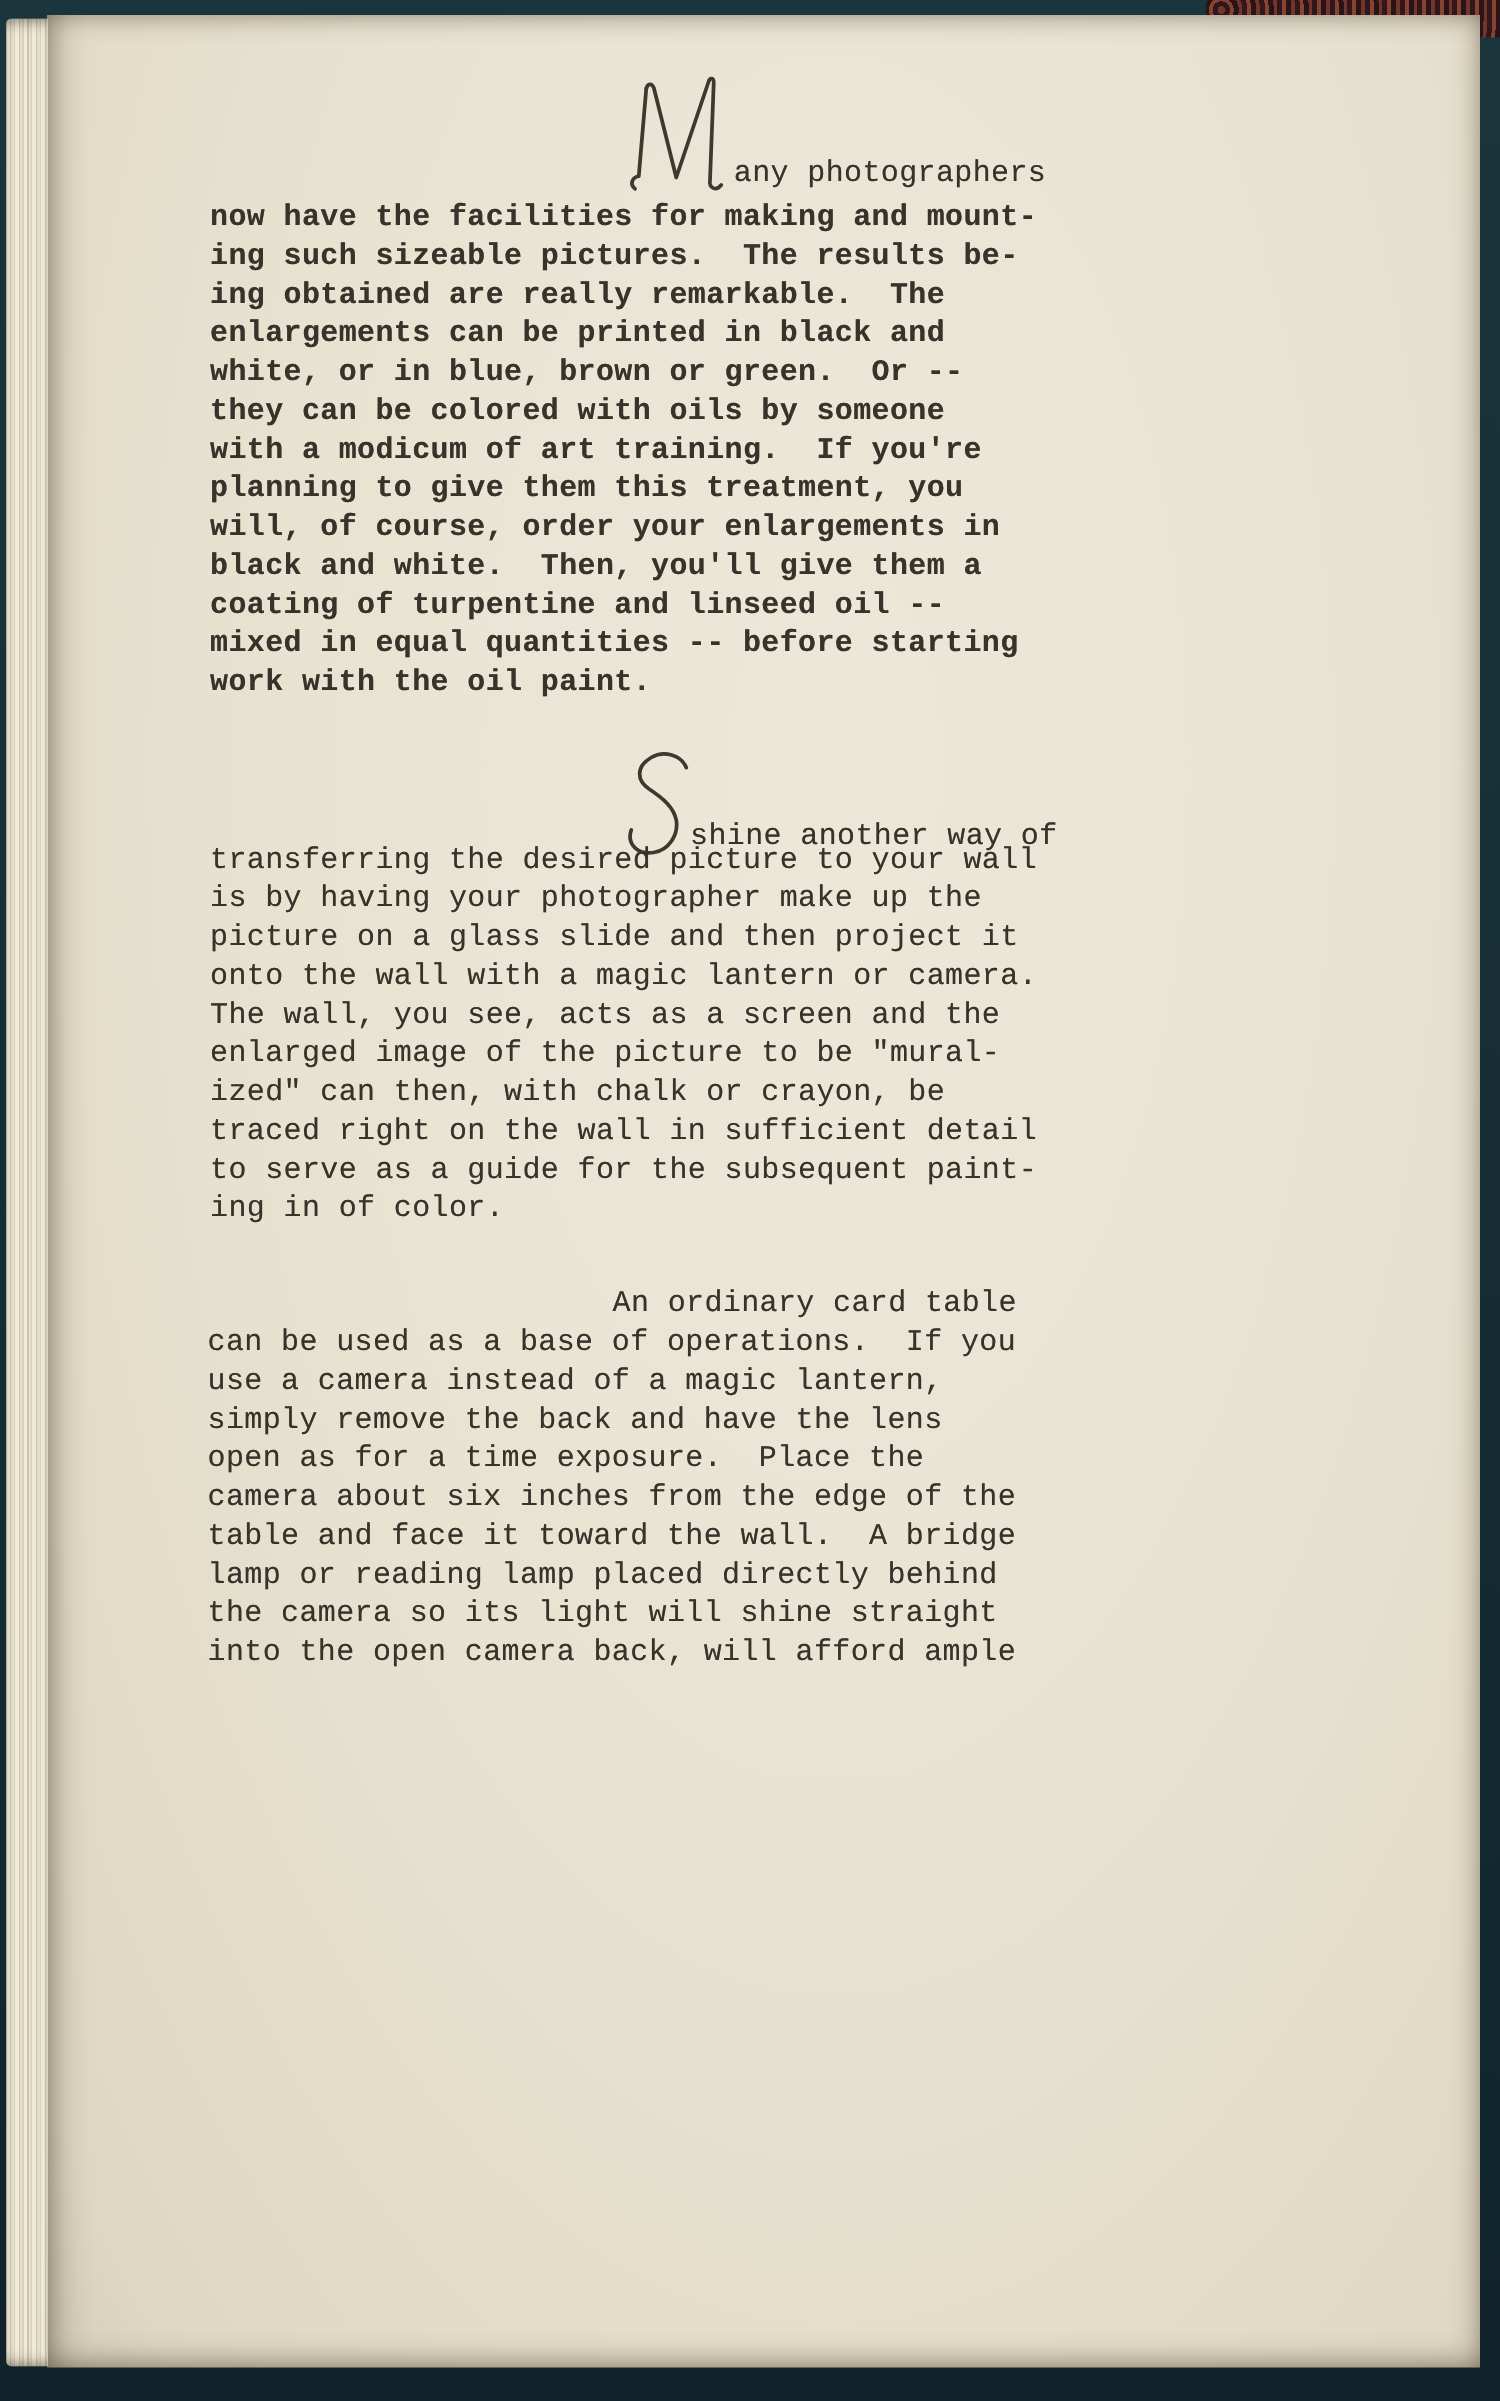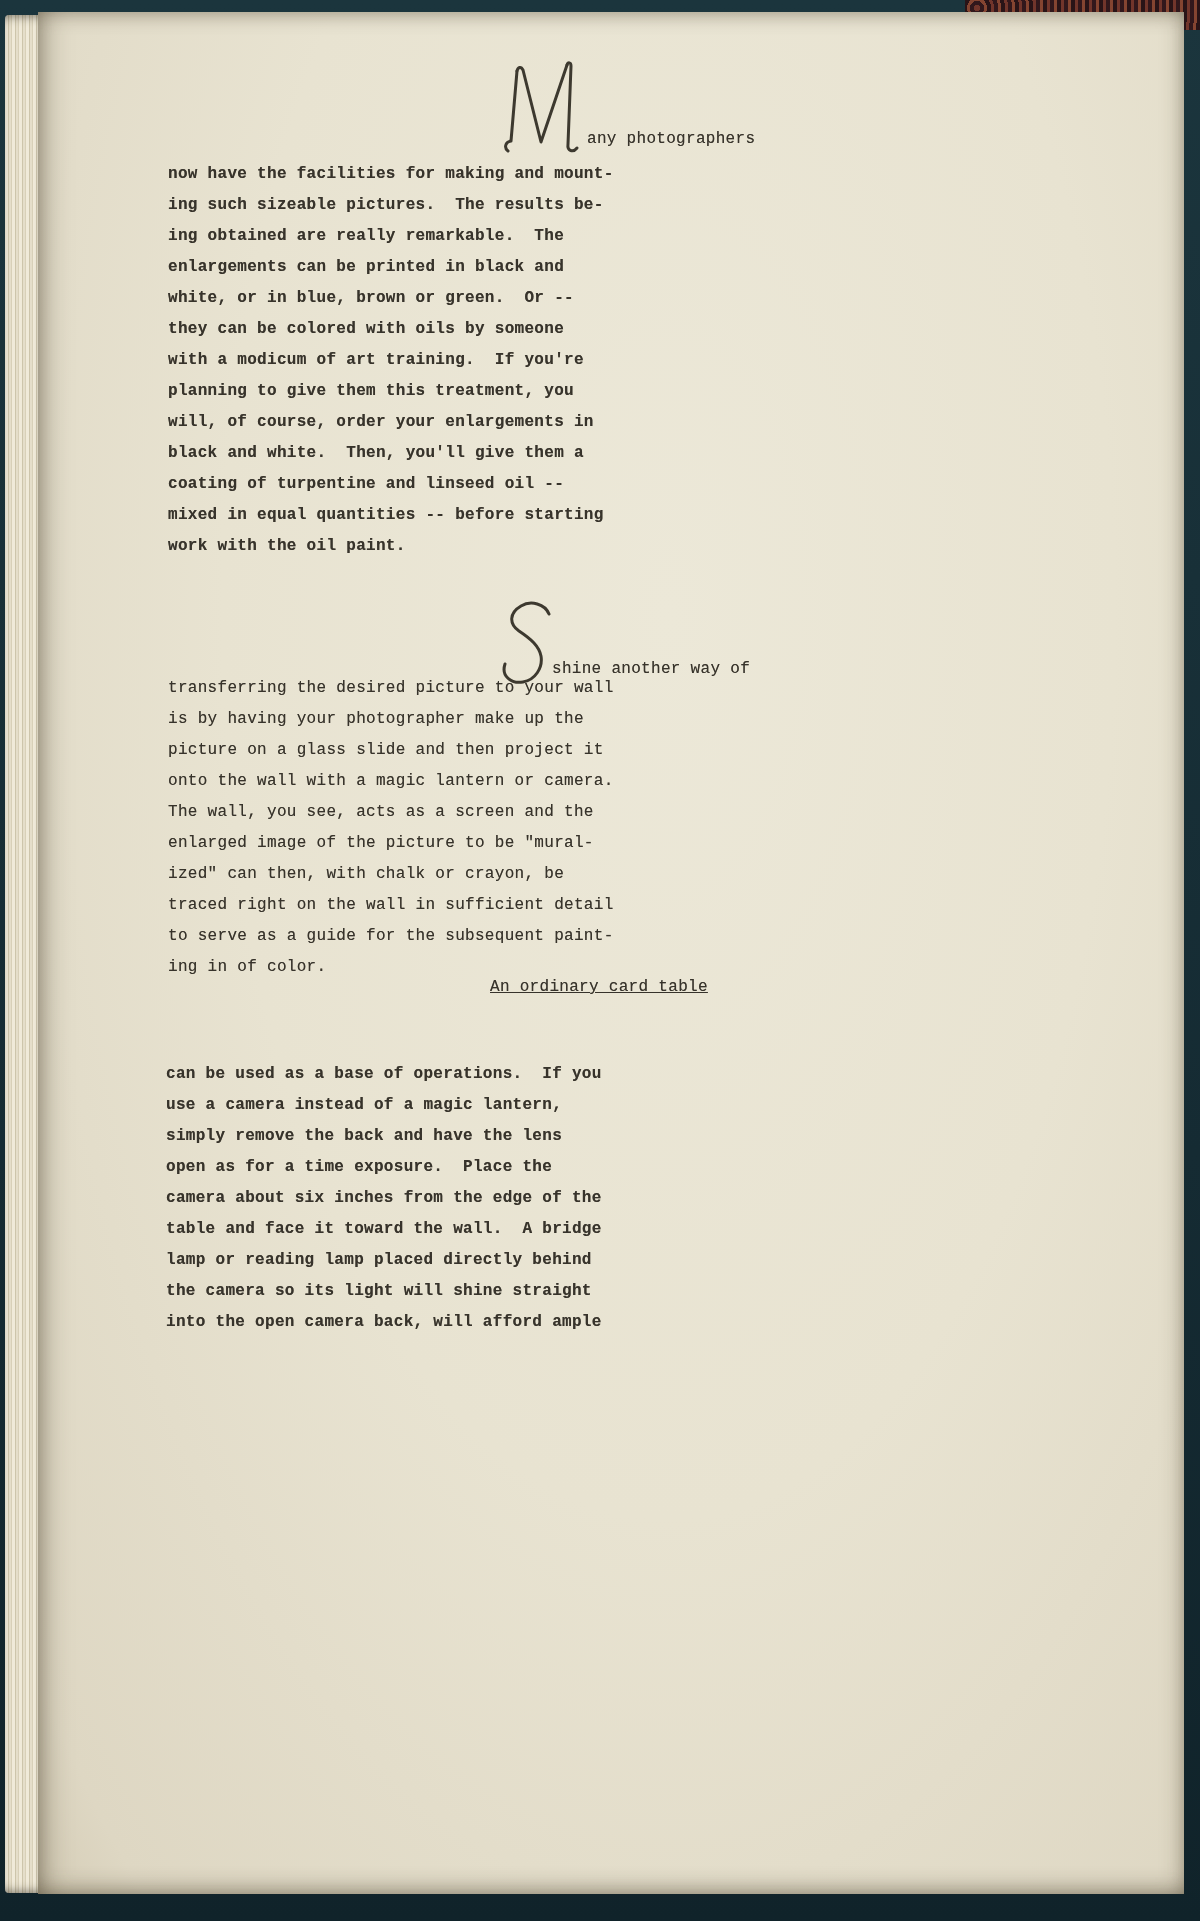--- a/index.html
+++ b/index.html
@@ -33,39 +33,39 @@
     box-shadow:
       inset 16px 0 30px -14px rgba(60,50,30,.5),
       inset -12px 0 26px -14px rgba(60,50,30,.4),
       inset 0 -14px 26px -14px rgba(60,50,30,.45),
       inset 0 12px 22px -14px rgba(60,50,30,.35);
   }
   .para { display:contents; }
   .txt {
     position:absolute;
     color:#37332b;
-    font-size:16px;
+    font-size:24px;
     line-height:31px;
     letter-spacing:.3px;
     white-space:pre-wrap;
     text-shadow:0 0 .5px rgba(55,50,40,.55);
   }
   .initial { position:absolute; }
   .initial path {
     fill:none; stroke:#3d392f; stroke-width:3;
     stroke-linecap:round; stroke-linejoin:round;
   }
   .initial-m { left:464px; top:44px; width:88px; height:100px; }
   .fl-1     { left:549px; top:112px; }
   .body-1   { left:130px; top:147px;font-weight:bold; }
   .initial-s { left:459px; top:586px; width:56px; height:92px; }
   .fl-2     { left:514px; top:642px; }
   .body-2   { left:130px; top:661px; }
-  .fl-3     { left:452px; top:960px;text-decoration:underline; }
-  .body-3   { left:128px; top:1047px;font-weight:bold; }
+  .fl-3     { left:452px; top:1016px; }
+  .body-3   { left:128px; top:1047px; }
 </style>
 </head>
 <body>
 
 <div class="book">
 
   <div class="corner-cloth"></div>
 
   <div class="page-edges"></div>
 

